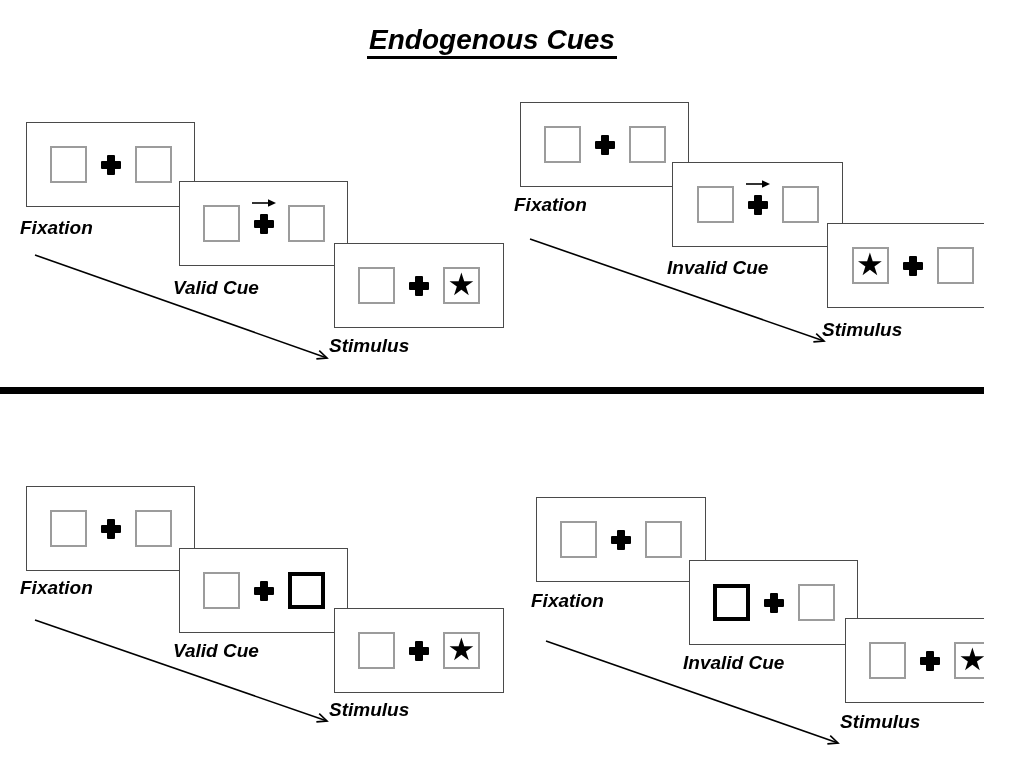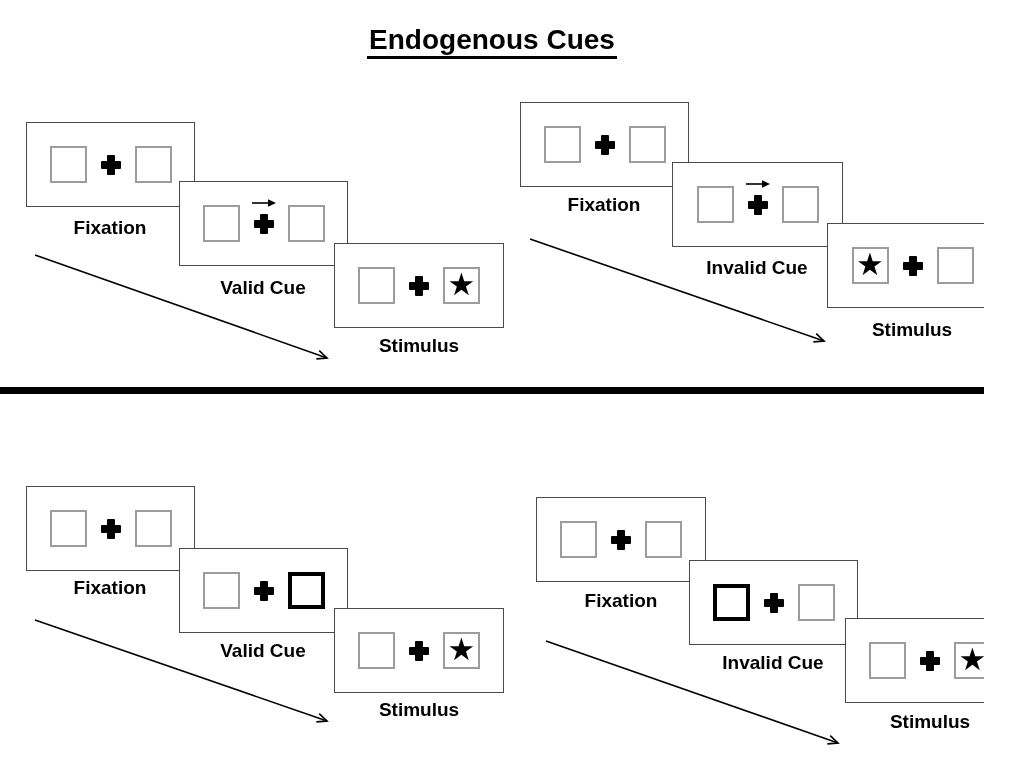--- a/index.html
+++ b/index.html
@@ -1,18 +1,18 @@
 <!DOCTYPE html>
 <html><head>
 <meta charset="utf-8">
 <style>
   html,body{margin:0;padding:0;background:#fff;}
   #stage{
     position:relative;width:984px;height:767px;background:#fff;overflow:hidden;
-    font-family:"Liberation Sans",sans-serif;color:#000;
+    font-family:"Liberation Sans",sans-serif;color:#000;font-style:italic;
   }
   .sec-title{
     position:absolute;left:0;width:100%;text-align:center;
     font-size:28px;font-weight:bold;line-height:1.15;
   }
   .sec-title span{border-bottom:3px solid #000;padding:0 2px 1px 2px;}
   .divider{position:absolute;left:0;width:1023px;height:7px;background:#000;}
   .panel{
     position:absolute;background:#fff;border:1px solid #4a4a4a;
     display:flex;align-items:center;justify-content:center;gap:14px;
@@ -27,21 +27,21 @@
   .plus{position:relative;width:20px;height:20px;flex:0 0 auto;}
   .plus::before{content:"";position:absolute;left:0;top:6px;width:20px;height:8px;background:#000;border-radius:1px;}
   .plus::after{content:"";position:absolute;top:0;left:6px;width:8px;height:20px;background:#000;border-radius:1px;}
   .cuewrap{position:relative;flex:0 0 auto;}
   .cuearrow{position:absolute;left:50%;top:-16px;transform:translateX(-50%);display:block;}
   .star{
     font-family:"DejaVu Sans",sans-serif;font-size:31px;line-height:31px;
     color:#000;display:block;margin-top:-2px;
   }
   .label{
-    position:absolute;transform:translateX(-50%);width:180px;text-align:center;
+    position:absolute;transform:translateX(-50%);width:180px;
     font-size:19px;font-weight:bold;white-space:nowrap;
   }
   #arrows{position:absolute;left:0;top:0;pointer-events:none;}
 </style>
 </head>
 <body>
 
 <div id="stage">
 
   <div class="sec-title" style="top:24px;">

